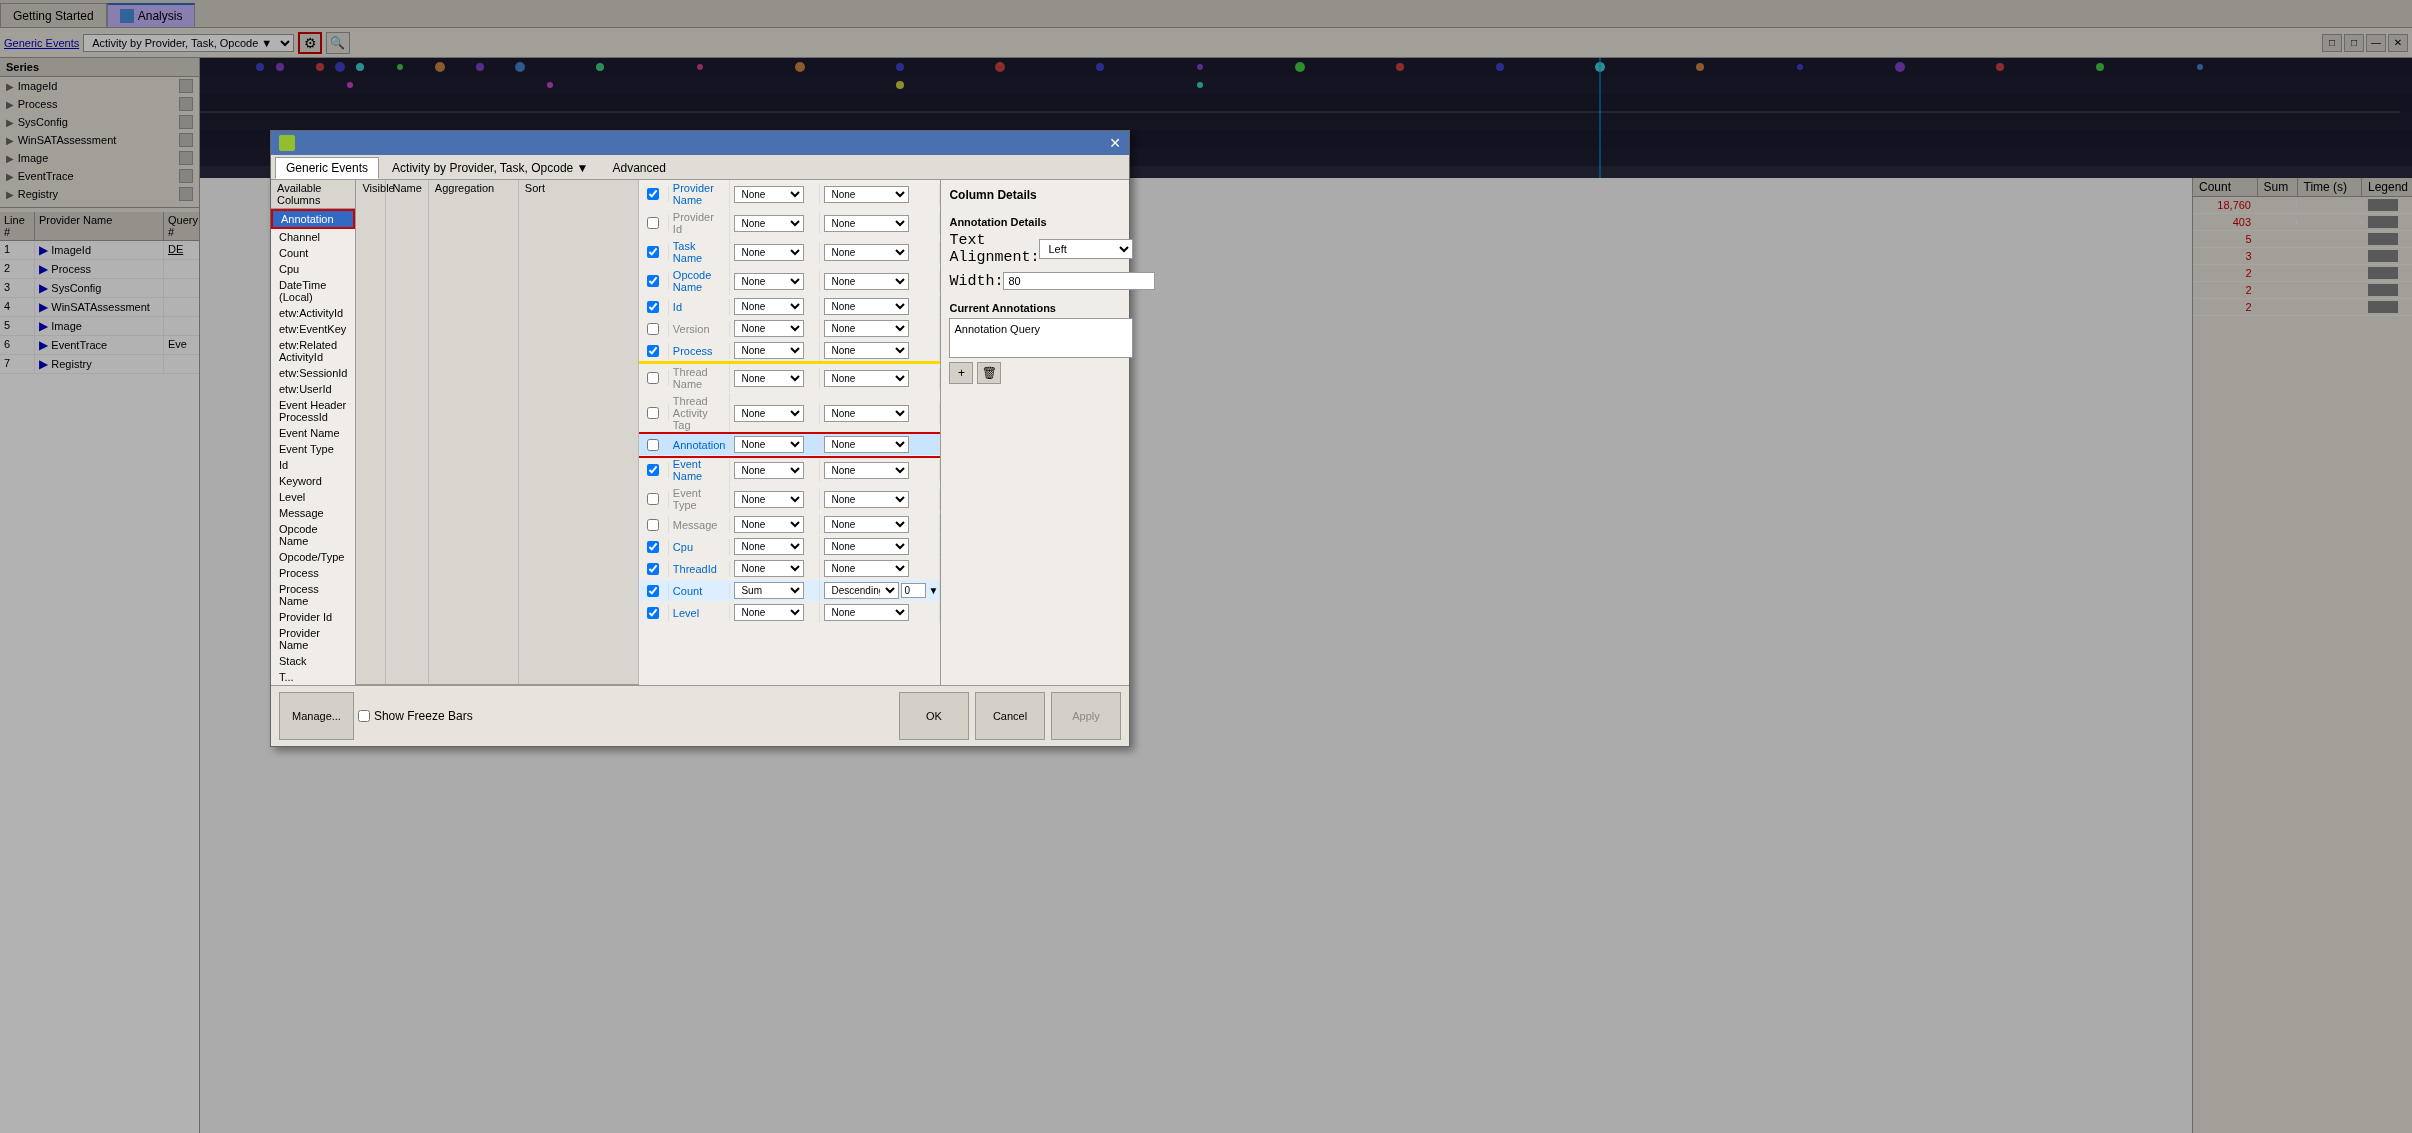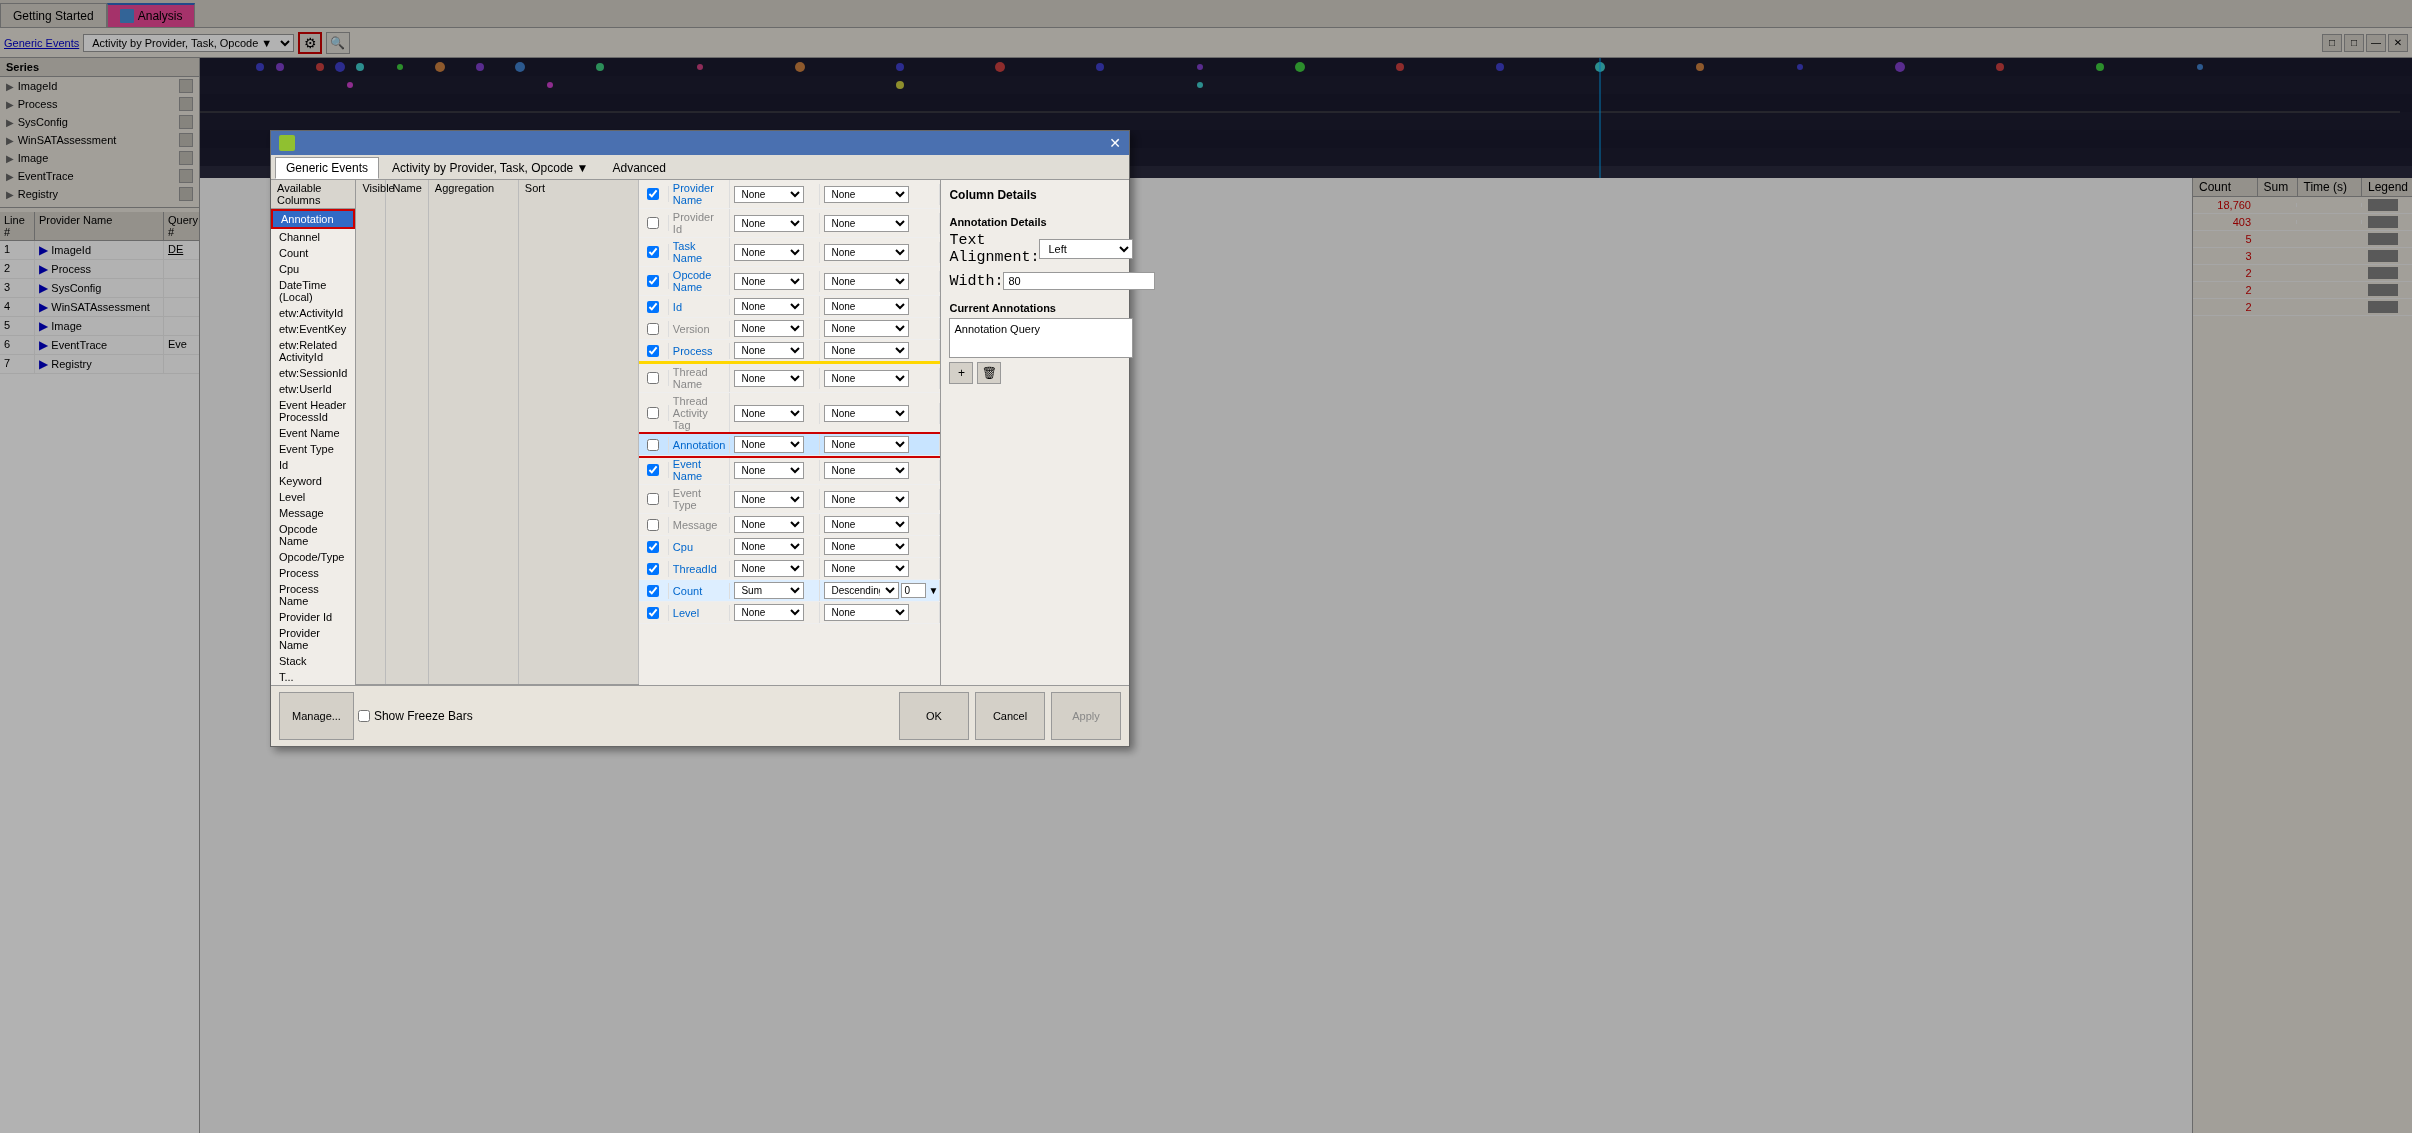--- a/index.html
+++ b/index.html
@@ -1,21 +1,21 @@
 <!DOCTYPE html>
 <html><head>
   <meta charset="utf-8">
   <style>
     * { box-sizing: border-box; margin: 0; padding: 0; font-family: 'Segoe UI', Tahoma, sans-serif; font-size: 12px; }
     body { background: #c0c0c0; overflow: hidden; width: 2412px; height: 1133px; }
 
     
     .tab-bar { display: flex; background: #d4d0c8; border-bottom: 1px solid #999; height: 28px; align-items: flex-end; }
     .tab { padding: 4px 12px; background: #d4d0c8; border: 1px solid #999; border-bottom: none; cursor: pointer; height: 24px; display: flex; align-items: center; font-size: 11px; }
-    .tab.active { background: #ec4899; border-top: 2px solid #316ac5; }
+    .tab.active { background: #c4b5fd; border-top: 2px solid #316ac5; }
     .tab-icon { width: 14px; height: 14px; background: #4a90d9; margin-right: 4px; display: inline-block; border-radius: 1px; }
 
     
     .toolbar { display: flex; align-items: center; background: #e8e4dc; border-bottom: 1px solid #999; padding: 2px 4px; height: 30px; }
     .toolbar-label { color: #000; font-size: 11px; margin-right: 4px; cursor: pointer; text-decoration: underline; color: #0000cc; }
     .toolbar-dropdown { background: #fff; border: 1px solid #999; padding: 1px 4px; font-size: 11px; cursor: pointer; }
     .toolbar-btn { background: #e0ddd6; border: 1px solid #999; width: 24px; height: 22px; display: flex; align-items: center; justify-content: center; cursor: pointer; margin-left: 4px; }
     .gear-icon { font-size: 14px; }
     .search-icon { font-size: 12px; }
     .window-controls { margin-left: auto; display: flex; gap: 2px; }

